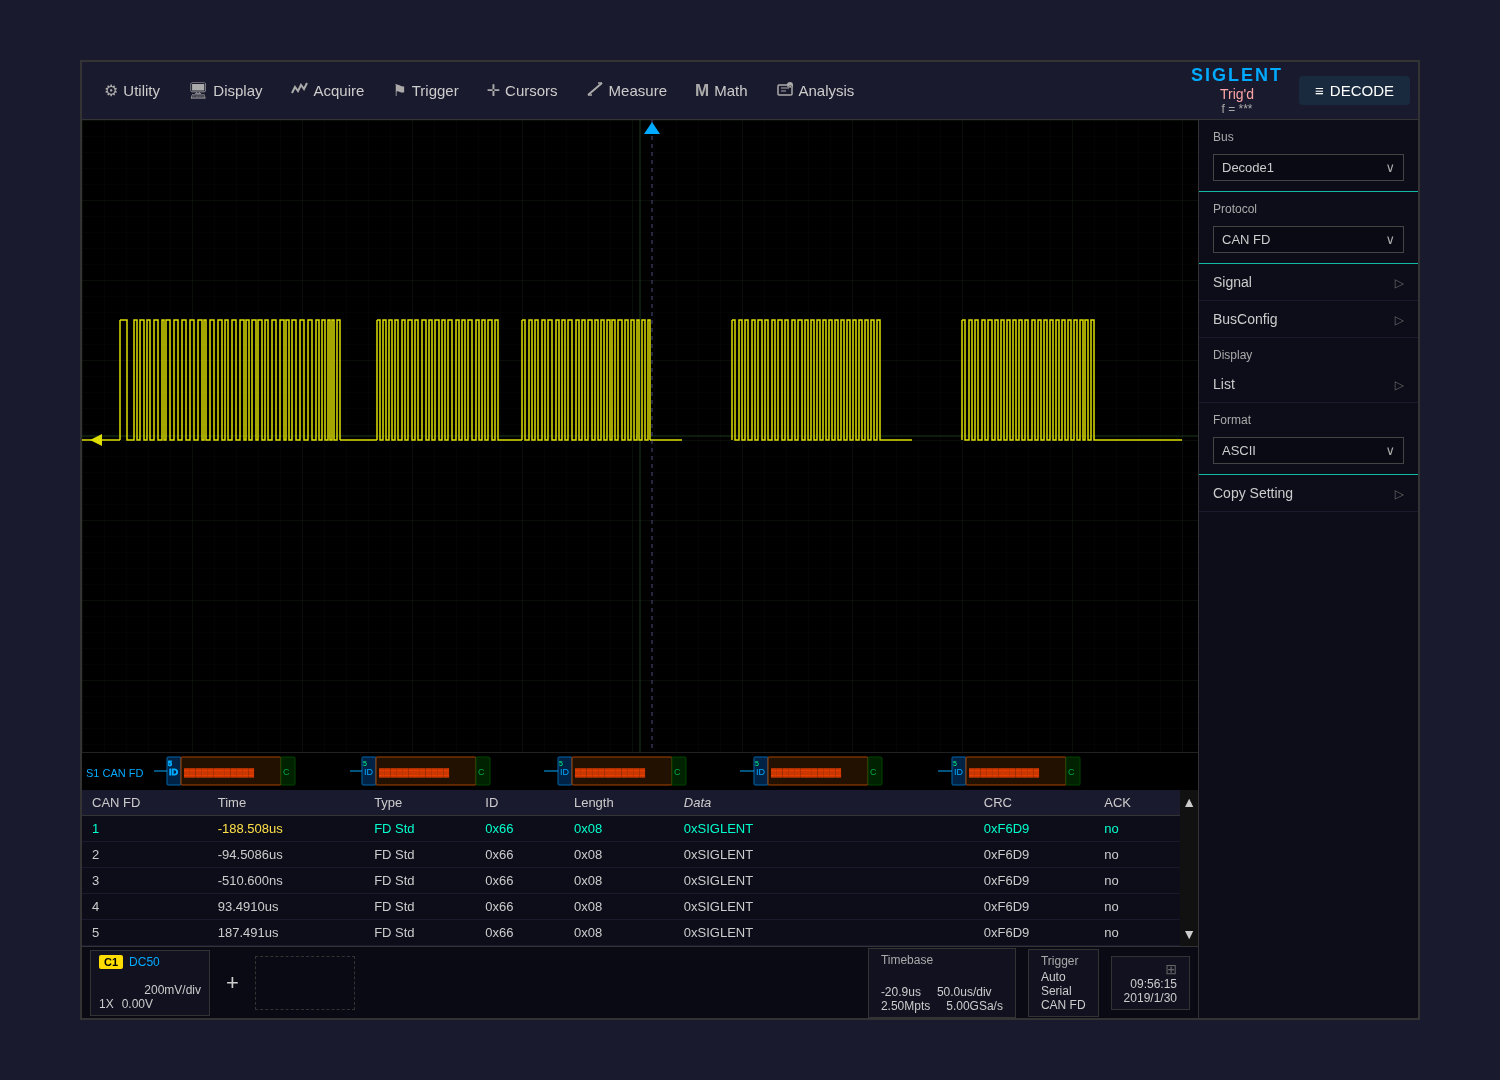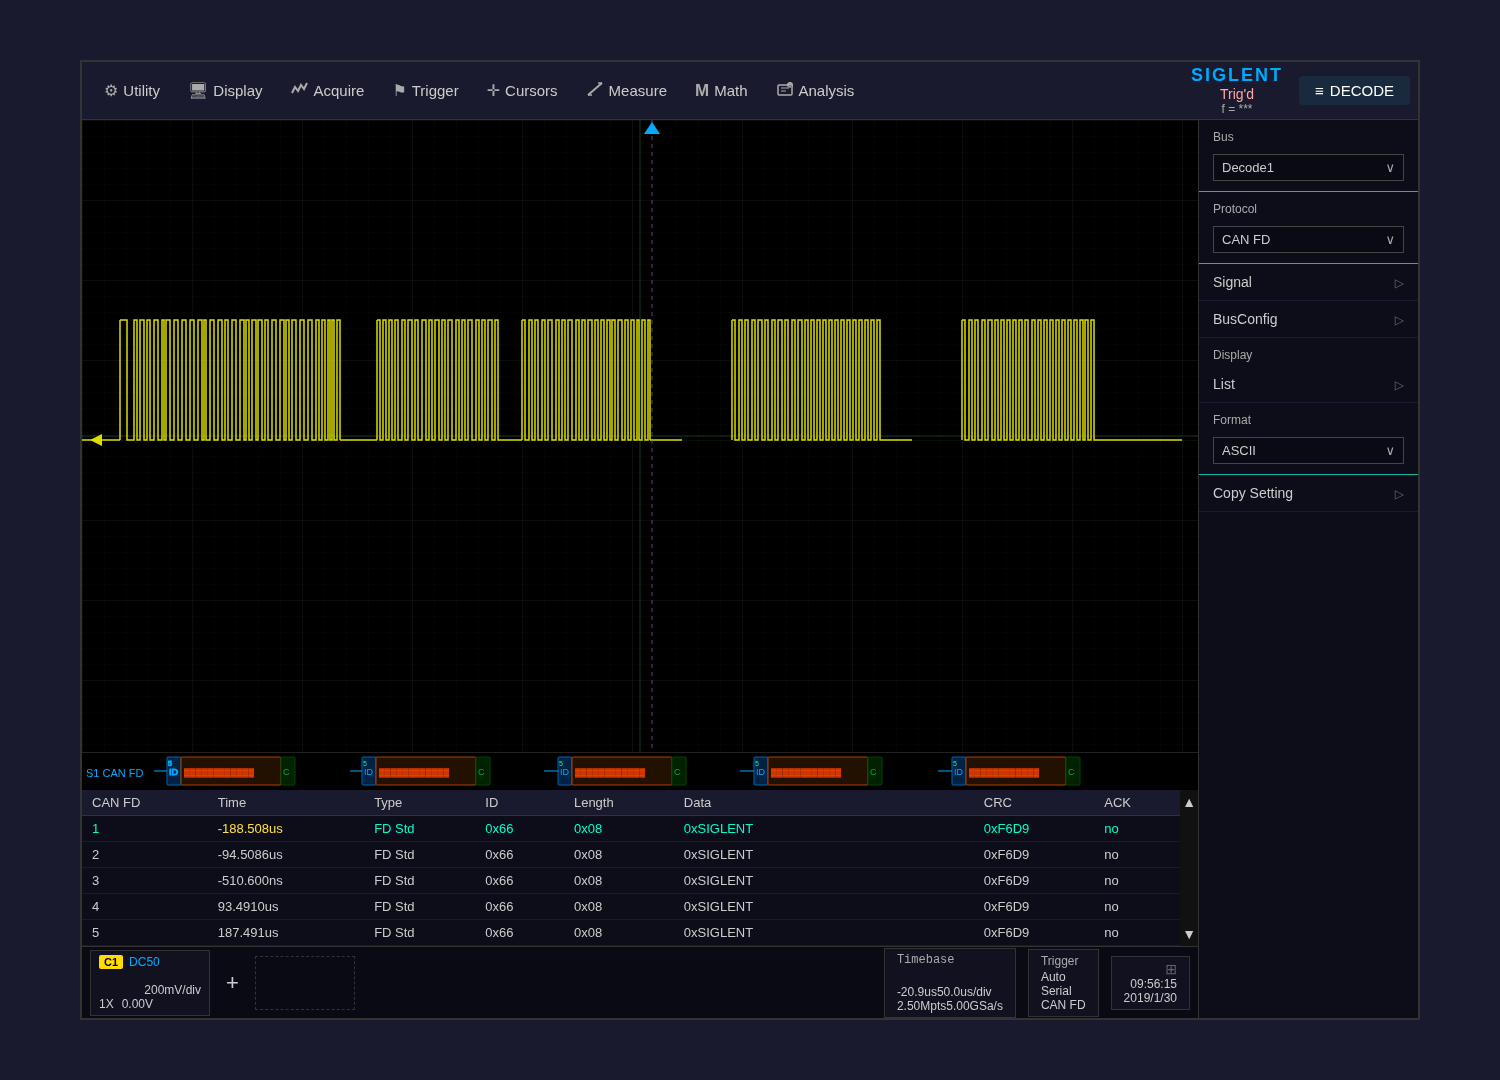--- a/index.html
+++ b/index.html
@@ -168,22 +168,22 @@
       height: 54px;
     }
     .timebase-section {
       margin-left: auto;
       color: #ccc;
       font-size: 12px;
       background: #111120;
       border: 1px solid #333;
       padding: 4px 12px;
     }
-    .timebase-title { color: #aaa; font-size: 12px; margin-bottom: 18px; font-family: Liberation Mono, monospace; }
-    .timebase-values { display: flex; font-size: 12px; color: #ccc; }
+    .timebase-title { color: #aaa; font-size: 12px; margin-bottom: 18px; }
+    .timebase-values { display: flex; gap: 16px; font-size: 12px; color: #ccc; }
     .trigger-section {
       color: #ccc;
       font-size: 12px;
       background: #111120;
       border: 1px solid #333;
       padding: 4px 12px;
     }
     .trigger-title { color: #aaa; font-size: 12px; margin-bottom: 2px; }
     .clock-section {
       background: #111120;
@@ -469,21 +469,21 @@
       <div class="data-table-section">
         <div class="data-table-wrapper">
           <table class="data-table">
             <thead>
               <tr>
                 <th>CAN FD</th>
                 <th>Time</th>
                 <th>Type</th>
                 <th>ID</th>
                 <th>Length</th>
-                <th style="width:300px;">Data</th>
+                <th style="width:300px;font-style:italic;">Data</th>
                 <th>CRC</th>
                 <th>ACK</th>
               </tr>
             </thead>
             <tbody id="table-body">
             <tr class="row-highlight">
                   <td>1</td>
                   <td style="color: #fde047;">-188.508us</td>
                   <td style="color: rgb(0, 255, 204);">FD Std</td>
                   <td style="color: rgb(0, 255, 204);">0x66</td>

